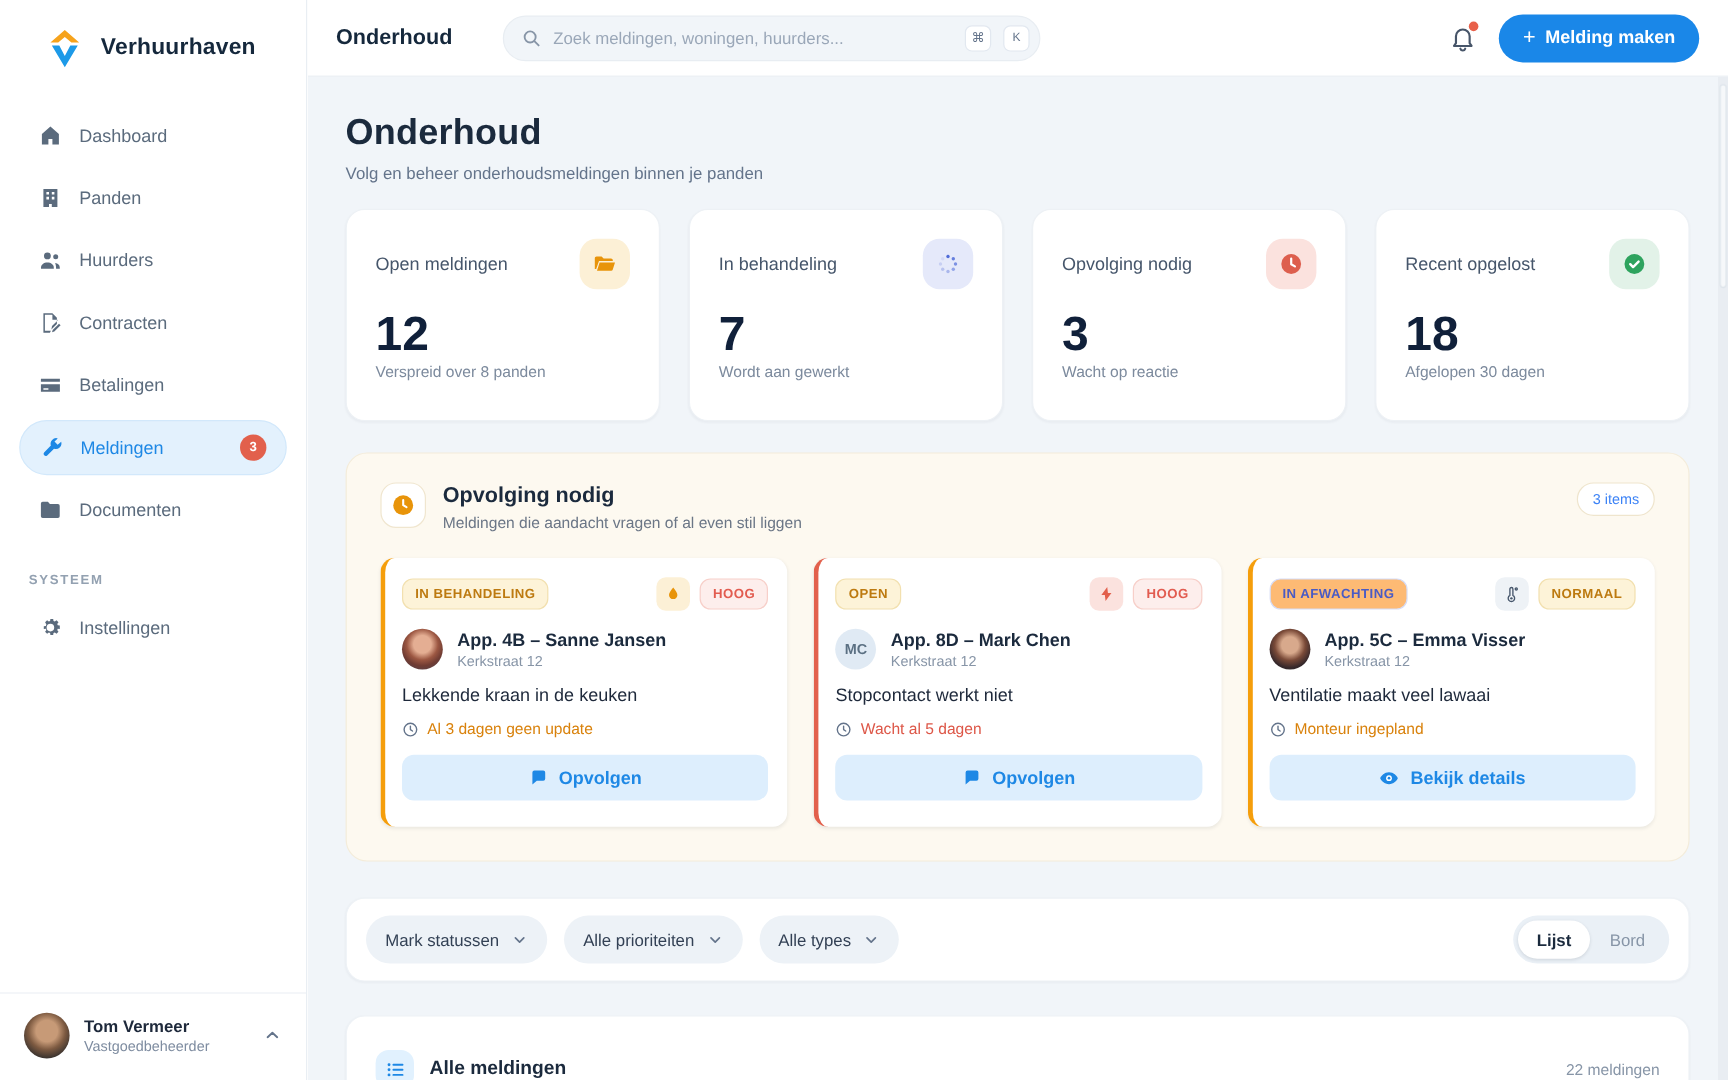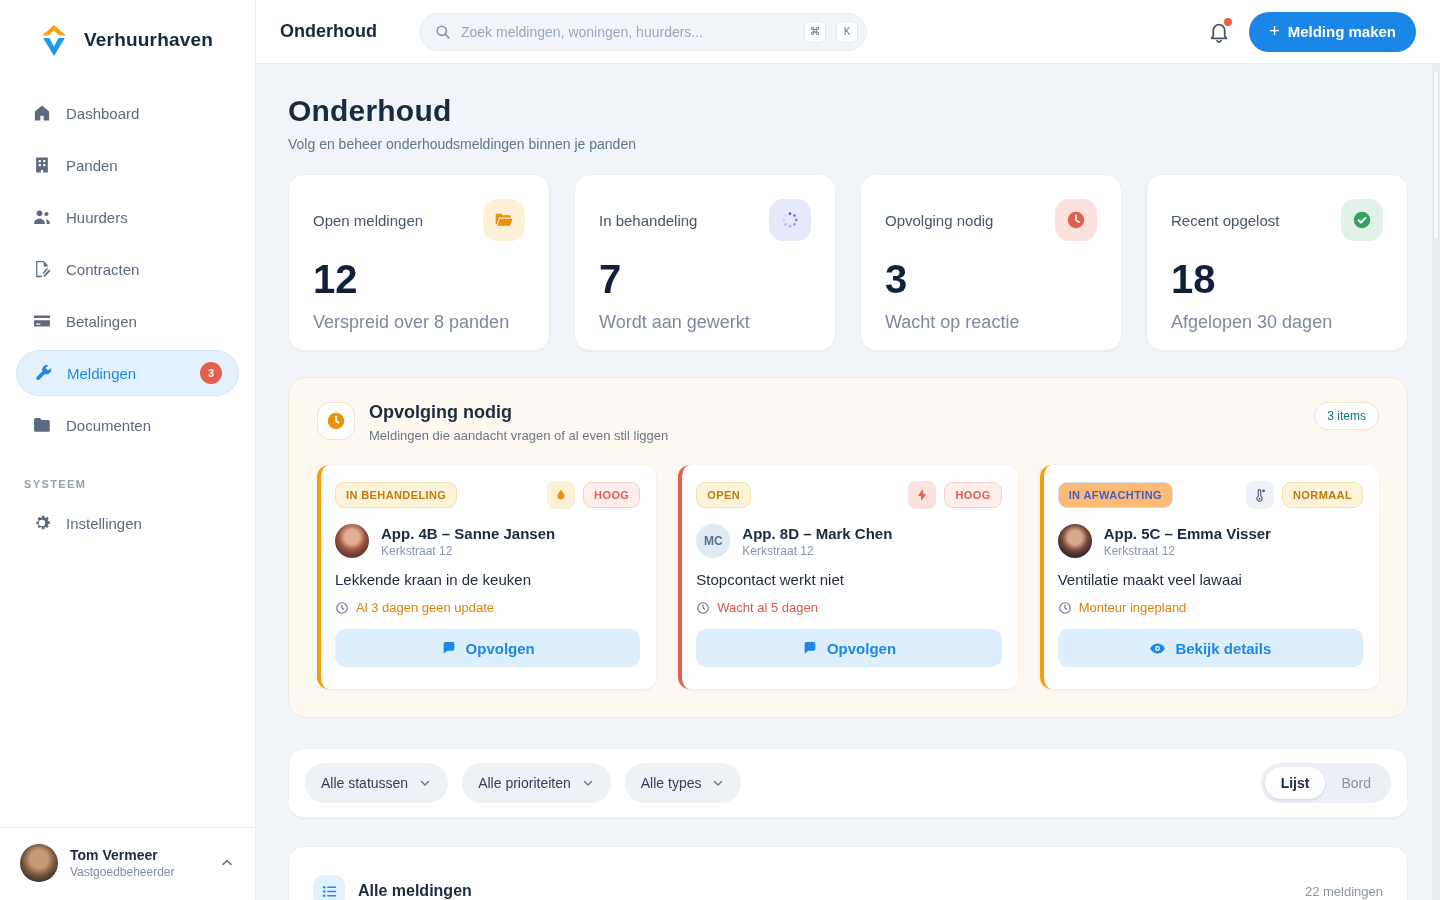--- a/index.html
+++ b/index.html
@@ -90,32 +90,32 @@
     background:#fff; border:1px solid #edf1f5; border-radius:16px; padding:24px;
     height:177px; box-shadow:0 1px 2px rgba(15,23,42,.04);
   }
   .stat-top { display:flex; align-items:center; justify-content:space-between; }
   .stat-label { font-size:15px; font-weight:500; color:#46566b; }
   .stat-tile { width:42px; height:42px; border-radius:14px; display:flex;
     align-items:center; justify-content:center; }
   .tile-amber { background:#fcf0d6; } .tile-indigo { background:#e5e9fa; }
   .tile-rose { background:#fbe2de; } .tile-green { background:#e2f2e8; }
   .stat-value { margin-top:16px; font-size:40px; font-weight:800; color:#10203a; }
-  .stat-sub { margin-top:10px; font-size:18px; color:#7c8a9d; }
+  .stat-sub { font-size:13px; color:#7c8a9d; }
 
   
   .fu-panel { margin-top:26px; background:#fdf9f0; border:1px solid #f4ecda;
     border-radius:18px; padding:24px 28px 28px; }
   .fu-head { display:flex; align-items:flex-start; gap:14px; }
   .fu-head-icon { width:38px; height:38px; background:#fff; border:1px solid #f0e6cf;
     border-radius:13px; display:flex; align-items:center; justify-content:center; }
   .fu-title { font-size:18px; font-weight:bold; color:#1b2a3d; }
   .fu-sub { margin-top:5px; font-size:13px; color:#6b7686; }
   .fu-count { margin-left:auto; background:#fff; border:1px solid #efe5cd;
-    border-radius:999px; font-size:12px; color:#0f766e; padding:6px 12px; }
+    border-radius:999px; font-size:12px; color:#3b82f6; padding:6px 12px; }
   .fu-grid { display:grid; grid-template-columns:repeat(3,1fr); gap:22px; margin-top:22px; }
   .fu-card {
     background:#fff; border-radius:12px; padding:16px 16px 16px 14px;
     border-left:4px solid #f59e0b; box-shadow:0 1px 3px rgba(15,23,42,.07); height:224px;
   }
   .fu-card.red { border-left-color:#e2604c; }
   .badge-row { display:flex; align-items:center; gap:8px; }
   .badge { font-size:11px; font-weight:bold; letter-spacing:.4px; padding:6px 10px;
     border-radius:9px; white-space:nowrap; }
   .b-amber { background:#fdf3d8; color:#bd7a10; border:1px solid #f2e0af; }
@@ -497,21 +497,21 @@
                 </svg>
             </span>
             <span>Bekijk details</span>
           </button>
         </article>
       </div>
     </section>
 
     <section class="filterbar">
       <button class="f-pill">
-        <span>Alle statussen</span>
+        <span>Mark statussen</span>
         <span style="color:#64748b">
           <svg width="14" height="14" viewBox="0 0 24 24" fill="none" stroke="currentColor" stroke-width="2.4" stroke-linecap="round" stroke-linejoin="round">
               <polyline points="6 9.5 12 15.5 18 9.5"></polyline>
             </svg>
         </span>
       </button>
       <button class="f-pill">
         <span>Alle prioriteiten</span>
         <span style="color:#64748b">
           <svg width="14" height="14" viewBox="0 0 24 24" fill="none" stroke="currentColor" stroke-width="2.4" stroke-linecap="round" stroke-linejoin="round">

